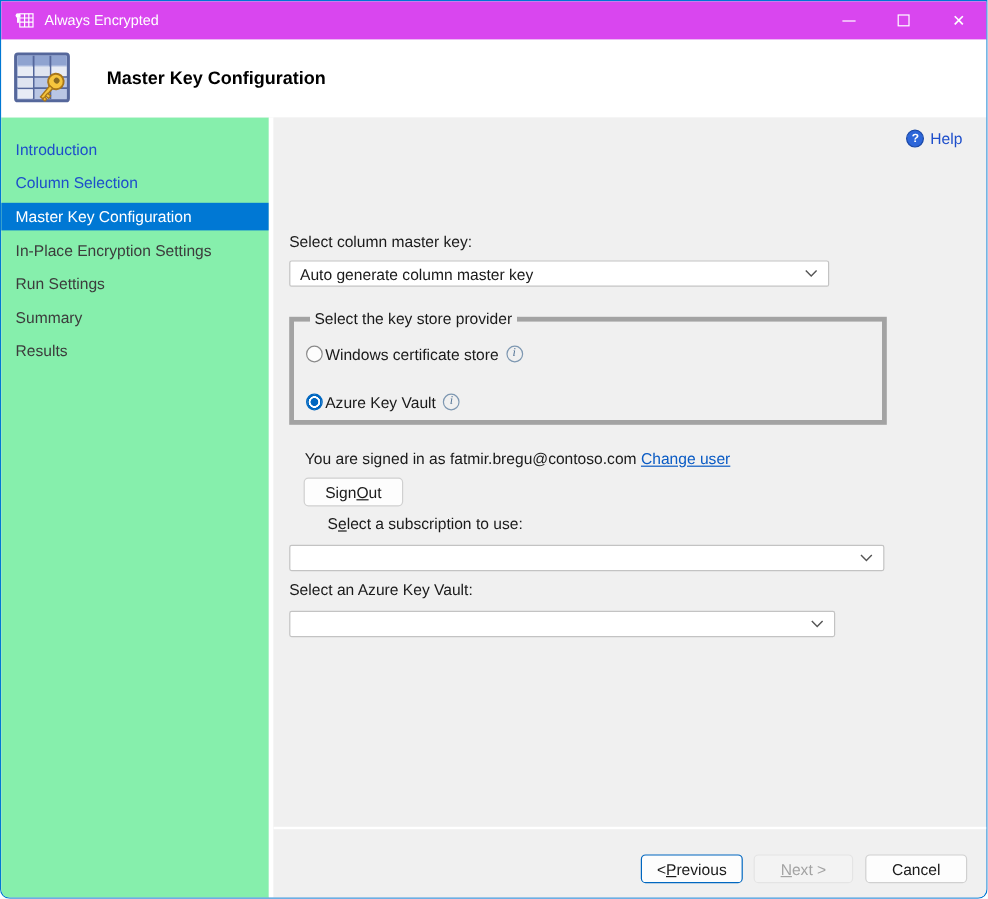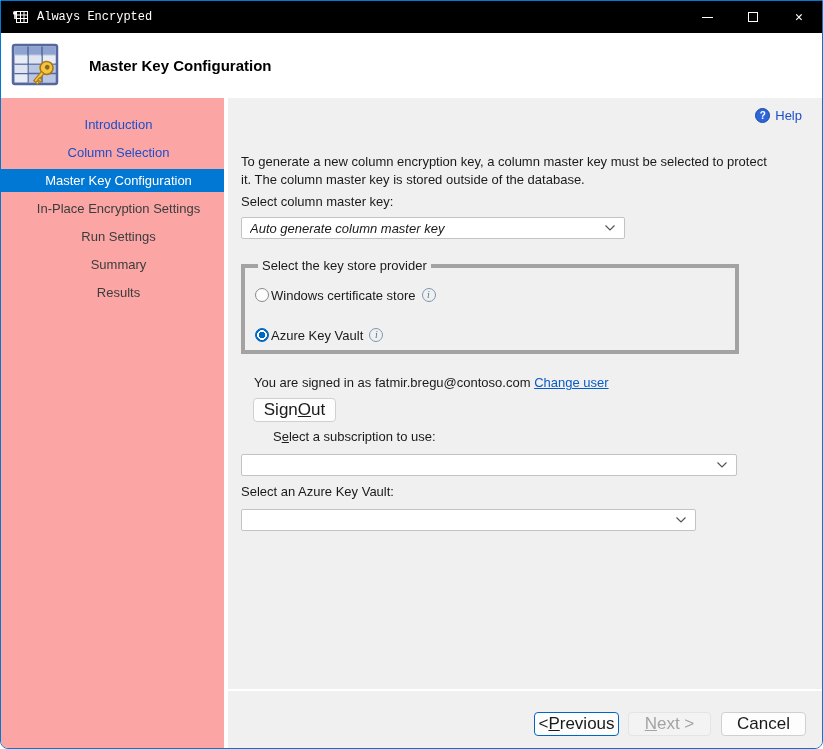--- a/index.html
+++ b/index.html
@@ -11,24 +11,23 @@
     border: 1px solid #0078D4;
     border-radius: 0 0 8px 8px;
     overflow: hidden;
     display: flex; flex-direction: column;
     background: #f0f0f0;
   }
 
   
   .titlebar {
     height: 32px; flex: 0 0 32px;
-    background: #000000;
+    background: #d946ef;
     display: flex; align-items: center;
     color: #ffffff;
-    font-family: Liberation Mono, monospace;
   }
   .titlebar-icon { margin: 0 8px 0 11px; display: flex; align-items: center; }
   .titlebar-title { font-size: 12px; color: #ffffff; }
   .titlebar-spacer { flex: 1; }
   .win-btn {
     width: 46px; height: 32px;
     display: flex; align-items: center; justify-content: center;
     color: #ffffff; font-size: 13px; cursor: default;
   }
   .maximize-glyph { width: 10px; height: 10px; border: 1px solid #ffffff; display: inline-block; }
@@ -40,21 +39,21 @@
     background: #ffffff;
     display: flex; align-items: center;
     padding-left: 10px;
   }
   .header-icon { margin-right: 28px; display: flex; }
   .header-title { font-size: 15px; font-weight: bold; color: #000000; }
 
   
   .bodyrow { flex: 1; display: flex; min-height: 0; }
 
-  .sidebar { width: 223px; flex: 0 0 223px; background: #fca5a5; padding-top: 15px; text-align: center; }
+  .sidebar { width: 223px; flex: 0 0 223px; background: #86efac; padding-top: 15px; }
   .nav-item {
     height: 23px; line-height: 23px;
     padding-left: 12px; margin-bottom: 5px;
     font-size: 13px; color: #3c3c3c;
     cursor: default; white-space: nowrap;
   }
   .nav-item.visited { color: #1d4ecb; }
   .nav-item.selected { background: #0078D4; color: #ffffff; }
 
   .vdivider { width: 4px; flex: 0 0 4px; background: #ffffff; }
@@ -80,21 +79,21 @@
   .lbl-masterkey { top: 96px; }
   .lbl-subscription { top: 331px; margin-left: 32px; }
   .lbl-vault { top: 386px; text-align: right; }
 
   .combo {
     position: absolute; left: 13px; height: 22px;
     background: #ffffff; border: 1px solid #c3c3c3; border-radius: 2px;
     display: flex; align-items: center;
     padding: 0 8px; cursor: default;
   }
-  .combo-master { top: 119px; width: 384px; font-style: italic; }
+  .combo-master { top: 119px; width: 450px; }
   .combo-subscription { top: 356px; width: 496px; }
   .combo-vault { top: 411px; width: 455px; }
   .combo-text { flex: 1; font-size: 13px; color: #1a1a1a; white-space: nowrap; overflow: hidden; }
   .chevron { display: flex; margin-left: 6px; }
 
   fieldset.provider-group {
     position: absolute; top: 160px; left: 13px; width: 498px; height: 96px;
     border: 4px solid #a3a3a3; padding: 6px 10px 0 10px;
   }
   fieldset.provider-group legend { font-size: 13px; color: #1a1a1a; padding: 0 4px; margin-left: 3px; }
@@ -115,21 +114,21 @@
     font-size: 10px; line-height: 12px; text-align: center;
     margin-left: 4px; flex: 0 0 14px;
   }
 
   .signedin { position: absolute; top: 277px; left: 26px; white-space: nowrap; }
   .link { color: #0a5bc4; text-decoration: underline; cursor: pointer; }
 
   .btn {
     position: absolute; height: 24px;
     background: #fdfdfd; border: 1px solid #d0d0d0; border-radius: 4px;
-    font-family: "Liberation Sans", sans-serif; font-size: 17px; color: #1a1a1a;
+    font-family: "Liberation Sans", sans-serif; font-size: 13px; color: #1a1a1a;
     display: flex; align-items: center; justify-content: center;
     cursor: default; white-space: nowrap;
   }
   .btn-signout { top: 300px; left: 25px; width: 83px; }
 
   .footer-divider { position: absolute; top: 591px; left: 0; right: 0; height: 2px; background: #ffffff; }
   .btn-previous { top: 614px; right: 203px; width: 85px; border: 1px solid #0067C0; }
   .btn-next { top: 614px; right: 111px; width: 83px; background: #f3f3f3; border: 1px solid #e4e4e4; color: #a3a3a3; }
   .btn-cancel { top: 614px; right: 16px; width: 85px; }
 </style>
@@ -203,24 +202,20 @@
 
     <div class="vdivider"></div>
 
     <div class="content">
 
       <div class="help-link">
         <span class="help-icon">?</span>
         <span>Help</span>
       </div>
 
-      <div class="intro">
-        <div>To generate a new column encryption key, a column master key must be selected to protect</div>
-        <div>it.  The column master key is stored outside of the database.</div>
-      </div>
 
       <div class="field-label lbl-masterkey">Select column master key:</div>
       <div class="combo combo-master">
         <span class="combo-text">Auto generate column master key</span>
         <span class="chevron">
           <svg width="12" height="8" viewBox="0 0 12 8">
               <path d="M1.5 1.5 L6 6 L10.5 1.5" fill="none" stroke="#555555" stroke-width="1.2"></path>
             </svg>
         </span>
       </div>

